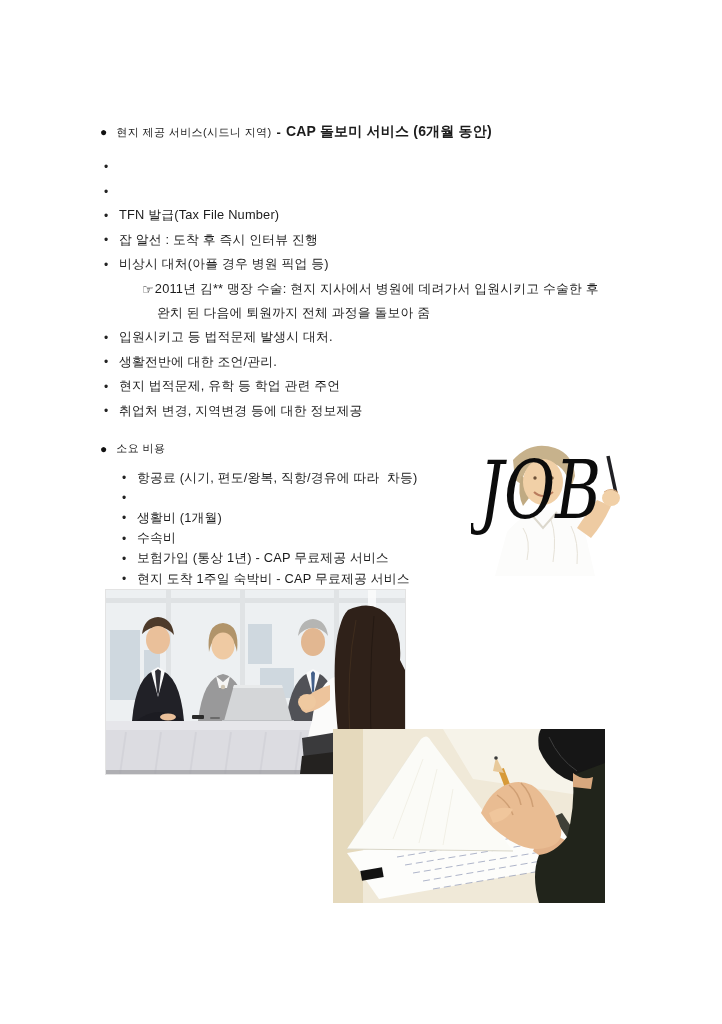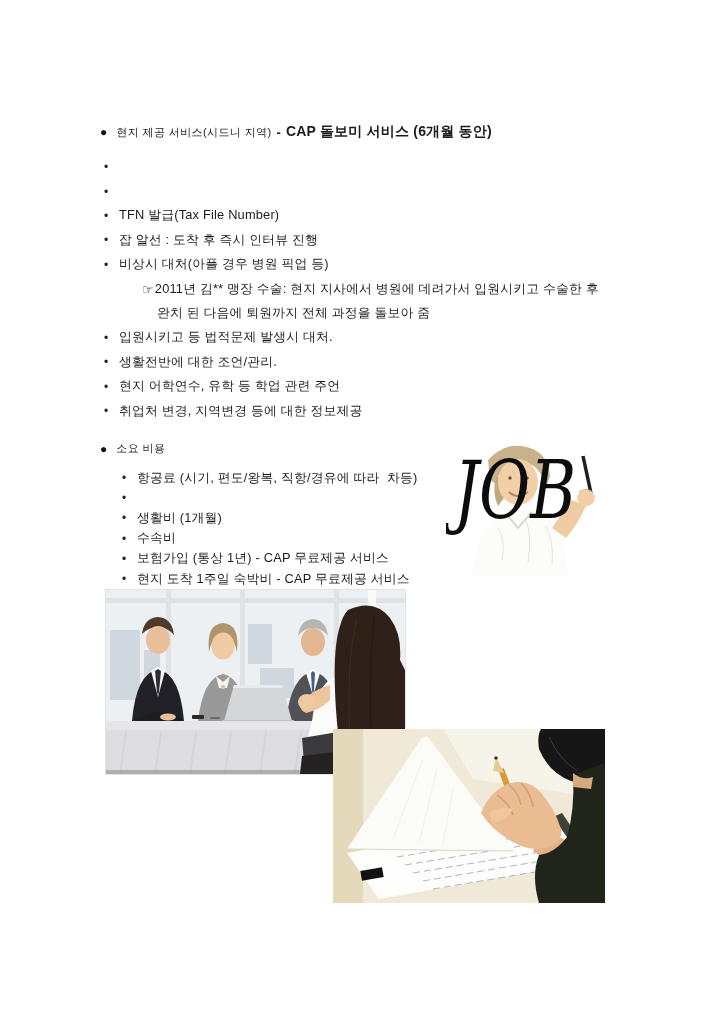--- a/index.html
+++ b/index.html
@@ -24,21 +24,21 @@
   #svc-list{left:104px;top:155px;}
   #svc-list .row{height:24.4px;}
   #svc-list .note1{padding-left:38px;}
   #svc-list .note2{padding-left:53px;text-align:right;}
   .note-marker{margin-right:1px;font-size:13px;}
   #cost-list{left:122px;top:468px;}
   #cost-list .row{height:20.2px;}
 
   
   .art{position:absolute;}
-  #job-art{left:446px;top:436px;width:166px;height:140px;z-index:1;}
+  #job-art{left:471px;top:436px;width:166px;height:140px;z-index:1;}
   #interview-photo{left:105px;top:589px;width:299px;height:184px;z-index:2;border:1px solid #e3e3e3;}
   #signing-photo{left:333px;top:729px;width:272px;height:174px;z-index:3;}
   .art svg{display:block;width:100%;height:100%;}
 </style>
 </head>
 <body>
 
 <div class="page">
 
   <div class="sec-heading" id="svc-heading">
@@ -77,21 +77,21 @@
     <div class="row">
       <span class="dot-cell">•</span>
       <span class="txt">입원시키고 등 법적문제 발생시 대처.</span>
     </div>
     <div class="row">
       <span class="dot-cell">•</span>
       <span class="txt">생활전반에 대한 조언/관리.</span>
     </div>
     <div class="row">
       <span class="dot-cell">•</span>
-      <span class="txt">현지 어학연수, 유학 등 학업 관련 주언</span>
+      <span class="txt">현지 법적문제, 유학 등 학업 관련 주언</span>
     </div>
     <div class="row">
       <span class="dot-cell">•</span>
       <span class="txt">취업처 변경, 지역변경 등에 대한 정보제공</span>
     </div>
   </div>
 
   <div class="sec-heading" id="cost-heading">
     <span class="big-dot">●</span>
     <span class="h-main">소요 비용</span>

